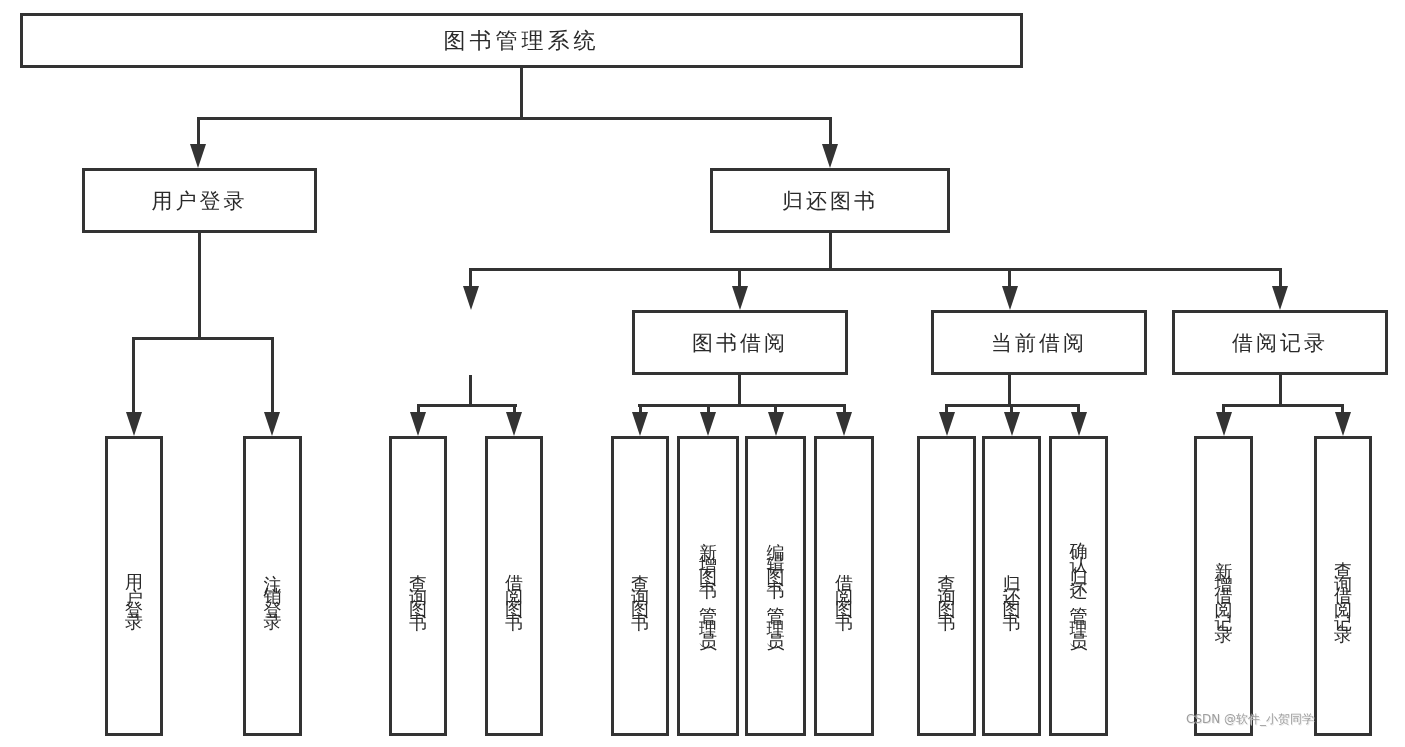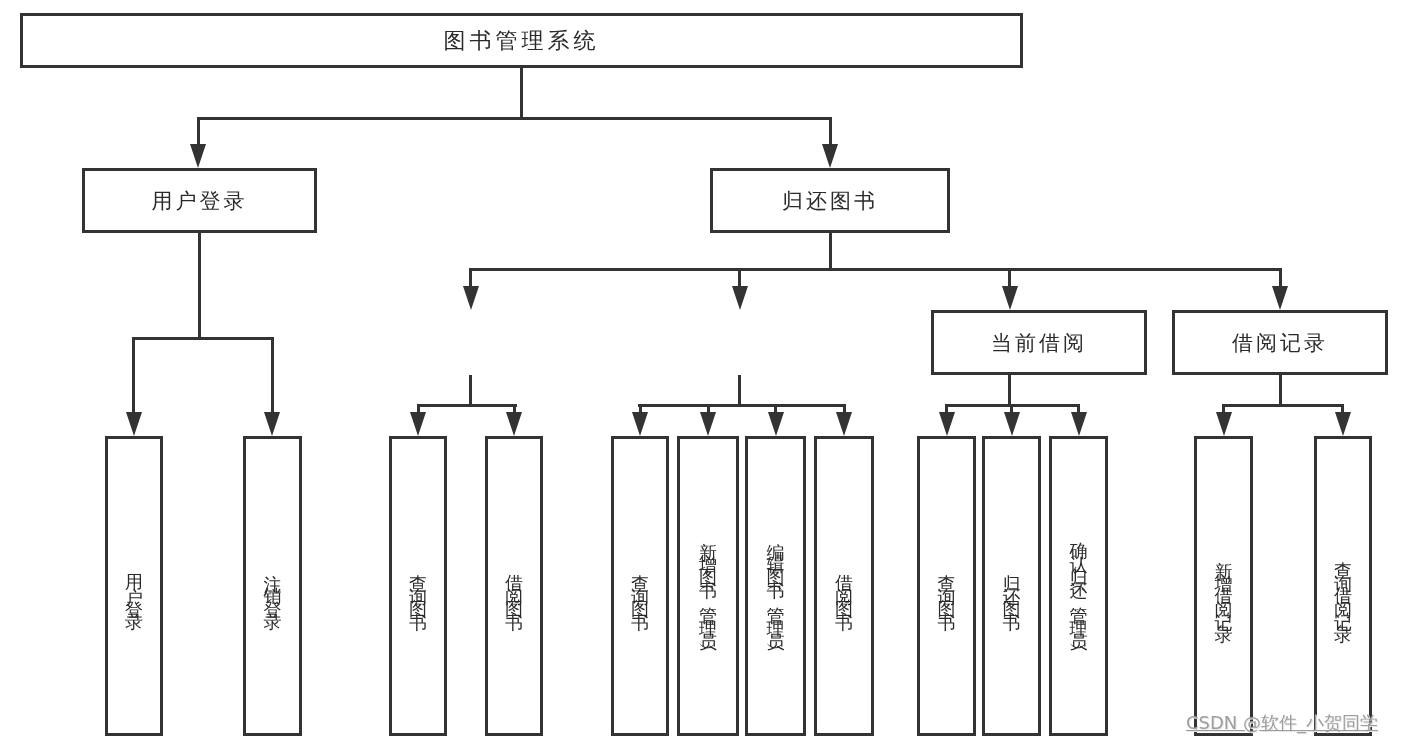--- a/index.html
+++ b/index.html
@@ -47,26 +47,25 @@
     position: absolute;
     width: 0; height: 0;
     border-left: 8px solid transparent;
     border-right: 8px solid transparent;
     border-top: 24px solid #333333;
   }
   .watermark {
     position: absolute;
     left: 1186px;
     top: 711px;
-    font-size: 18px;
+    font-size: 12px;
     color: #9e9e9e;
     text-shadow: 1px 1px 0 #e9e9e9;
     white-space: nowrap;
     z-index: 10;
-    text-decoration: underline;
   }
 </style>
 </head>
 <body>
 
 <div id="canvas">
 
   <div class="box root" style="left:20px;top:13px;width:1003px;height:55px;">
     <span class="hlabel">图书管理系统</span>
   </div>
@@ -96,20 +95,23 @@
   <div class="hl" style="left:469px;top:268px;width:813px;"></div>
   <div class="vl" style="left:469px;top:268px;height:20px;"></div>
   <div class="tri" style="left:463px;top:286px;"></div>
   <div class="vl" style="left:738px;top:268px;height:20px;"></div>
   <div class="tri" style="left:732px;top:286px;"></div>
   <div class="vl" style="left:1008px;top:268px;height:20px;"></div>
   <div class="tri" style="left:1002px;top:286px;"></div>
   <div class="vl" style="left:1279px;top:268px;height:20px;"></div>
   <div class="tri" style="left:1272px;top:286px;"></div>
 
+  <div class="box" style="left:632px;top:310px;width:216px;height:65px;">
+    <span class="hlabel">图书借阅</span>
+  </div>
   <div class="box" style="left:931px;top:310px;width:216px;height:65px;">
     <span class="hlabel">当前借阅</span>
   </div>
   <div class="box" style="left:1172px;top:310px;width:216px;height:65px;">
     <span class="hlabel">借阅记录</span>
   </div>
 
   <div class="vl" style="left:469px;top:375px;height:31px;"></div>
   <div class="hl" style="left:417px;top:404px;width:100px;"></div>
   <div class="vl" style="left:417px;top:404px;height:10px;"></div>

